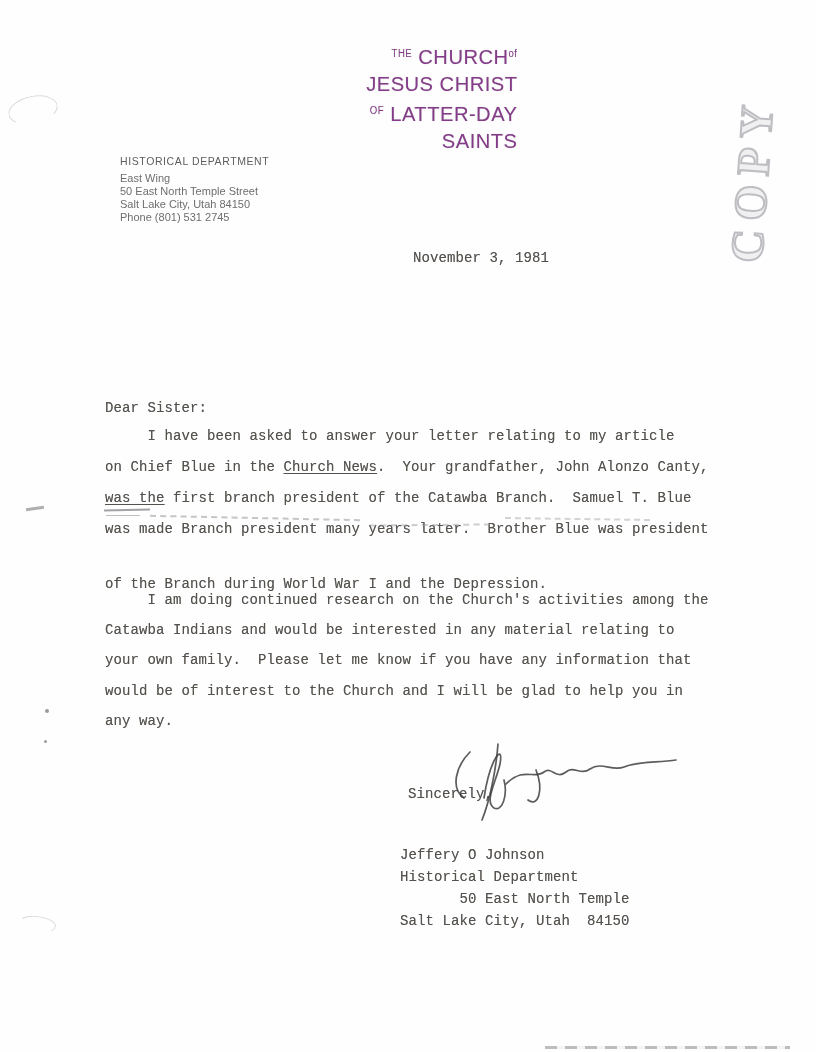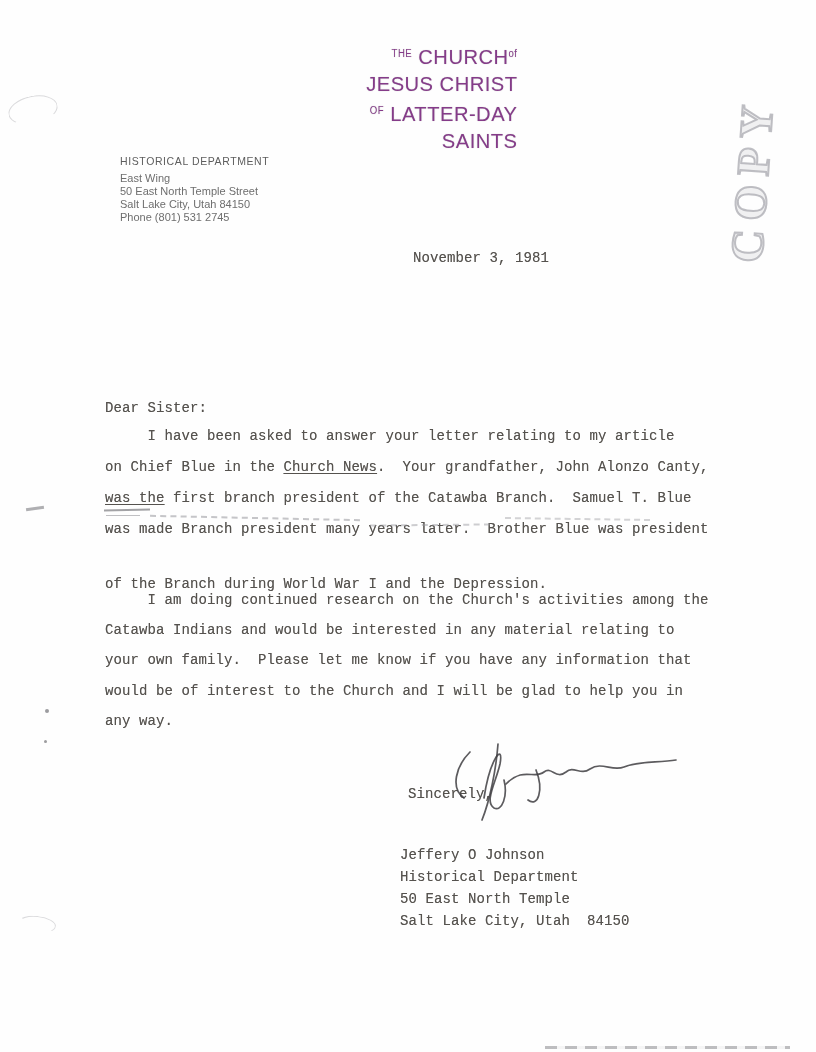--- a/index.html
+++ b/index.html
@@ -97,21 +97,21 @@
     <path d="M30,16 C16,30 10,52 24,62"></path>
     <path d="M44,62 C50,22 64,6 60,28 C56,46 44,66 54,72 C62,76 68,60 64,44"></path>
     <path d="M58,8 C56,34 50,64 42,84"></path>
     <path d="M66,48 C84,30 94,44 104,36 C112,30 116,44 126,36 C134,29 140,40 150,33 C162,25 172,36 184,31 C198,25 218,27 236,24"></path>
     <path d="M96,34 C104,54 98,72 88,64"></path>
   </svg>
 
   <div class="abs" style="left:400px; top:844px;">
     <div class="tw" style="line-height:22px;">Jeffery O Johnson</div>
     <div class="tw" style="line-height:22px;">Historical Department</div>
-    <div class="tw" style="line-height:22px;">50 East North Temple</div>
+    <div class="tw" style="line-height:22px;text-align:right;">50 East North Temple</div>
     <div class="tw" style="line-height:22px;">Salt Lake City, Utah  84150</div>
   </div>
 
   <div class="abs arc" style="left:8px; top:96px; width:48px; height:26px; border-bottom-color:transparent; transform:rotate(-12deg);"></div>
   <div class="abs streak" style="left:26px; top:507px; width:18px; height:3px; transform:rotate(-8deg);"></div>
   <div class="abs dot" style="left:45px; top:709px; width:4px; height:4px;"></div>
   <div class="abs dot" style="left:44px; top:740px; width:3px; height:3px;"></div>
   <div class="abs arc" style="left:18px; top:916px; width:36px; height:15px; border-bottom-color:transparent; border-left-color:transparent; transform:rotate(6deg);"></div>
 
   <div class="abs" style="left:104px; top:509px; width:46px; border-top:2px solid rgba(100,100,105,0.6); transform:rotate(-1.5deg);"></div>

